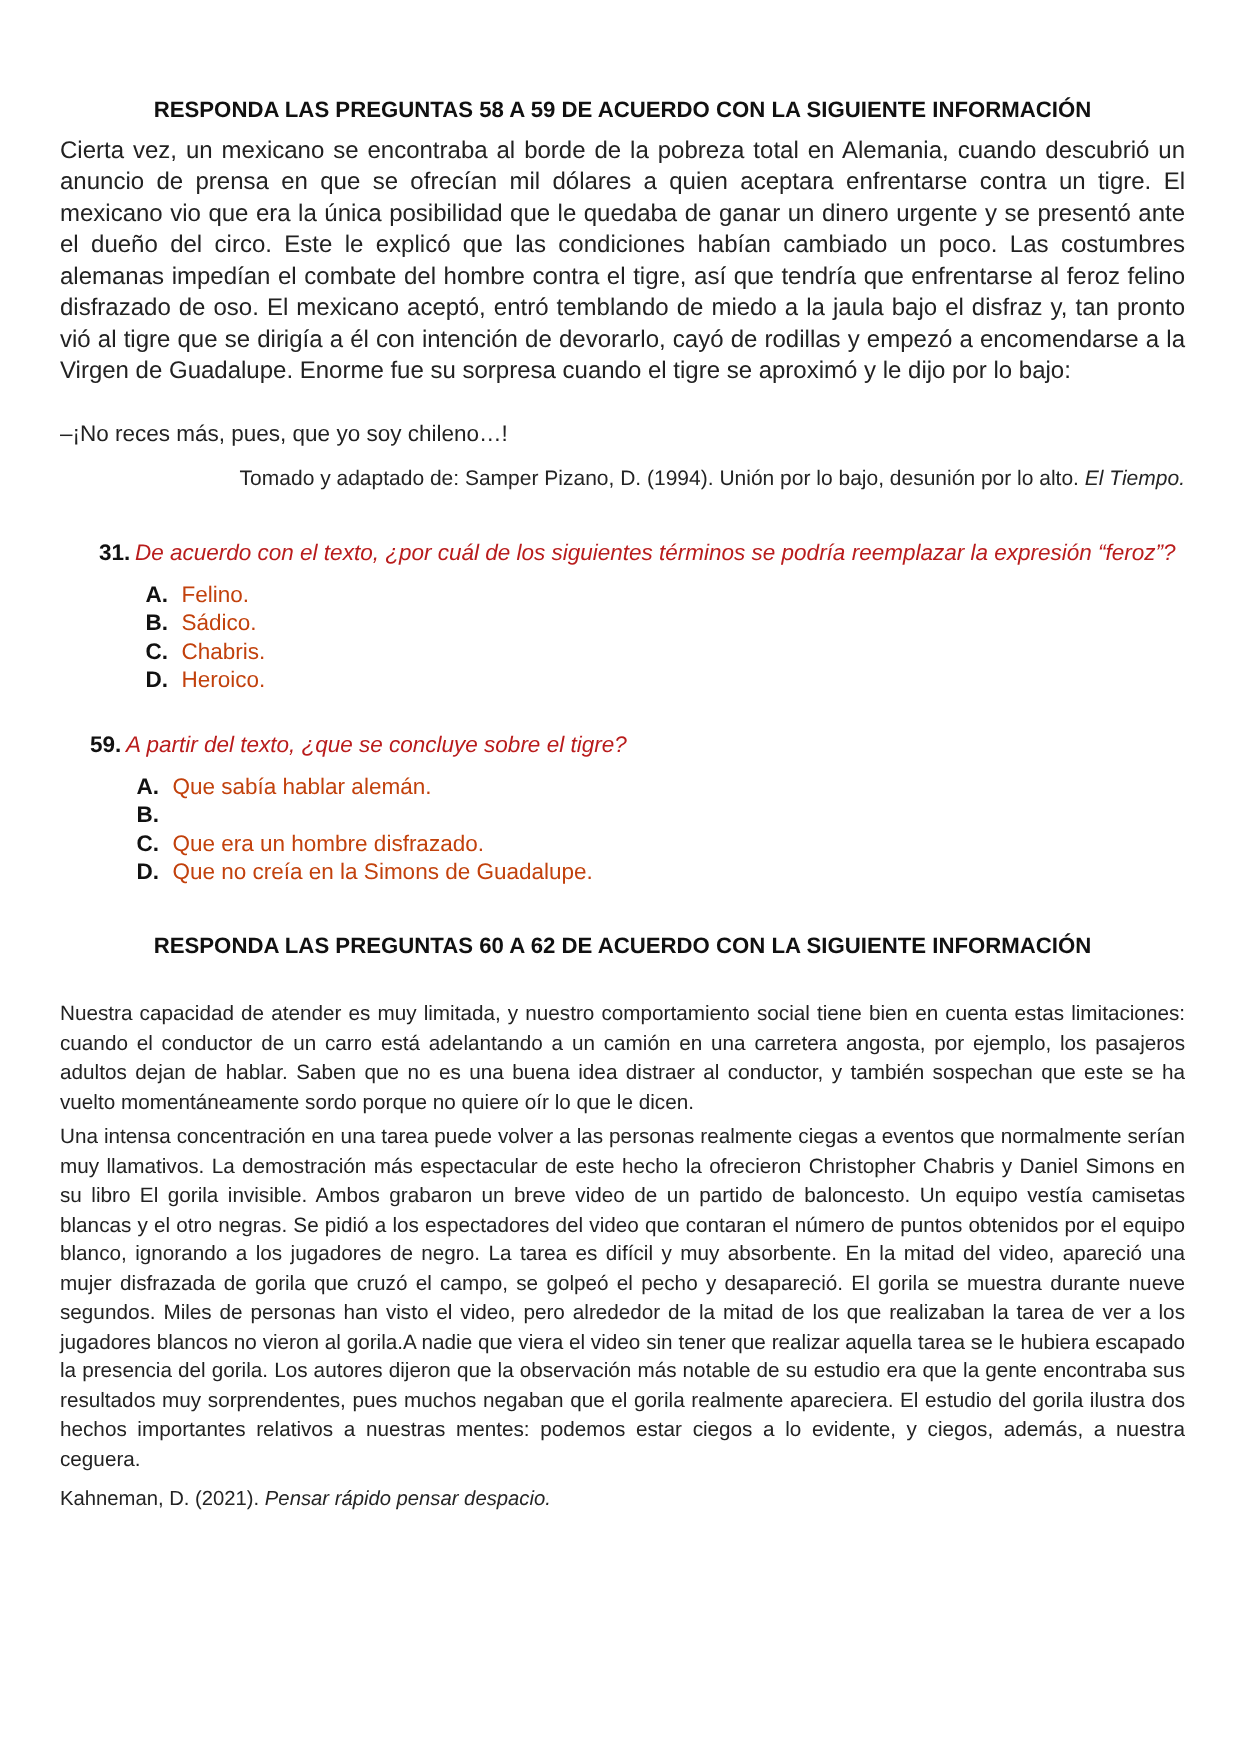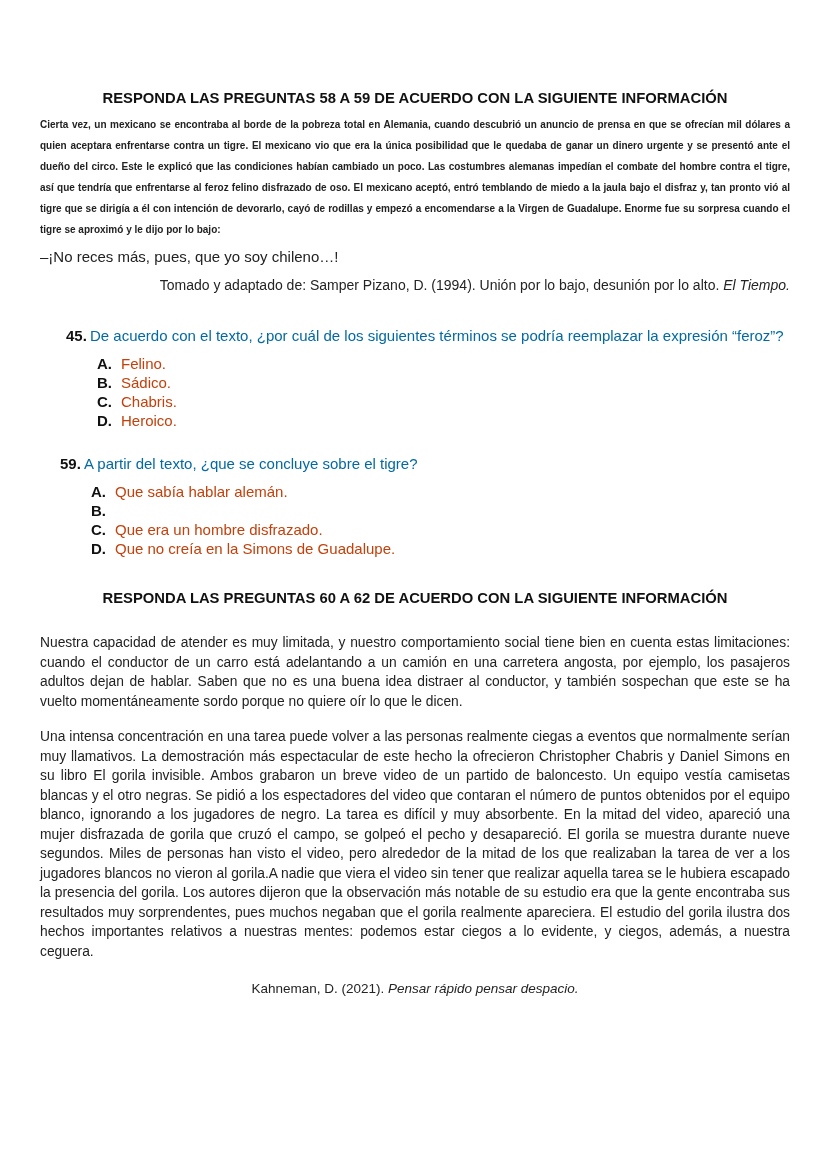--- a/index.html
+++ b/index.html
@@ -4,35 +4,35 @@
 <style>
   html,body { margin:0; padding:0; }
   body {
     width:828px; height:1171px;
     background:#ffffff;
     font-family:"Liberation Sans", sans-serif;
     color:#1f1f1f;
     position:relative;
     overflow:hidden;
   }
-  .page { padding:90px 38px 0 40px; }
+  .page { padding:66px 38px 0 40px; }
 
   .section-header {
     text-align:center;
     font-weight:bold;
     font-size:14.8px;
     color:#111111;
     line-height:16px;
   }
   .para {
     text-align:justify;
     color:#222222;
   }
-  .s1-body { font-size:10px; line-height:21px; margin-top:8px;font-weight:bold; }
-  .quote-line { font-size:15px; line-height:21px; margin-top:6px; color:#222; }
+  .s1-body { font-size:16px; line-height:21px; margin-top:8px; }
+  .quote-line { font-size:15px; line-height:21px; margin-top:21px; color:#222; }
   .citation1 {
     text-align:right;
     font-size:14px;
     line-height:20px;
     margin-top:8px;
     color:#242424;
   }
   .citation1 .italic, .citation2 .italic { font-style:italic; }
 
   .questions-block { margin-top:30px; }
@@ -44,44 +44,45 @@
     flex:0 0 24px;
     font-size:15px;
     line-height:21px;
     color:#111;
   }
   .q-text {
     flex:1;
     font-size:15px;
     line-height:21px;
     text-align:justify;
-    color:#0369a1;
+    color:#b91c1c;
+    font-style:italic;
   }
   .options { margin-top:8px; margin-left:31px; }
   .option { display:flex; }
   .opt-letter {
     font-weight:bold;
     width:24px;
     flex:0 0 24px;
     font-size:15px;
     line-height:19px;
     color:#111;
   }
   .opt-text { font-size:15px; line-height:19px; color:#c2410c; }
   .question-gap { margin-top:23px;margin-left:20px; }
 
   .section2-header { margin-top:32px; }
   .s2-body { font-size:13.8px; line-height:19.5px; }
   .s2-p1 { margin-top:27px; }
-  .s2-p2 { margin-top:16px; }
+  .s2-p2 { margin-top:4px; }
   .citation2 {
-    text-align:center;
+    text-align:left;
     font-size:13.5px;
     line-height:19px;
-    margin-top:18px;
+    margin-top:7px;
     color:#242424;
   }
 </style>
 </head>
 <body>
 
 <div class="page">
 
   <div class="section-header">RESPONDA LAS PREGUNTAS 58 A 59 DE ACUERDO CON LA SIGUIENTE INFORMACIÓN</div>
 
@@ -89,21 +90,21 @@
 
   <div class="quote-line">–¡No reces más, pues, que yo soy chileno…!</div>
 
   <div class="citation1">
     <span>Tomado y adaptado de: Samper Pizano, D. (1994). Unión por lo bajo, desunión por lo alto. </span><span class="italic">El Tiempo.</span>
   </div>
 
   <div class="questions-block">
     <div class="question">
       <div class="q-row">
-        <span class="q-number">45.</span>
+        <span class="q-number">31.</span>
         <div class="q-text">De acuerdo con el texto, ¿por cuál de los siguientes términos se podría reemplazar la expresión “feroz”?</div>
       </div>
       <div class="options">
         <div class="option">
           <span class="opt-letter">A.</span>
           <span class="opt-text">Felino.</span>
         </div>
         <div class="option">
           <span class="opt-letter">B.</span>
           <span class="opt-text">Sádico.</span>

